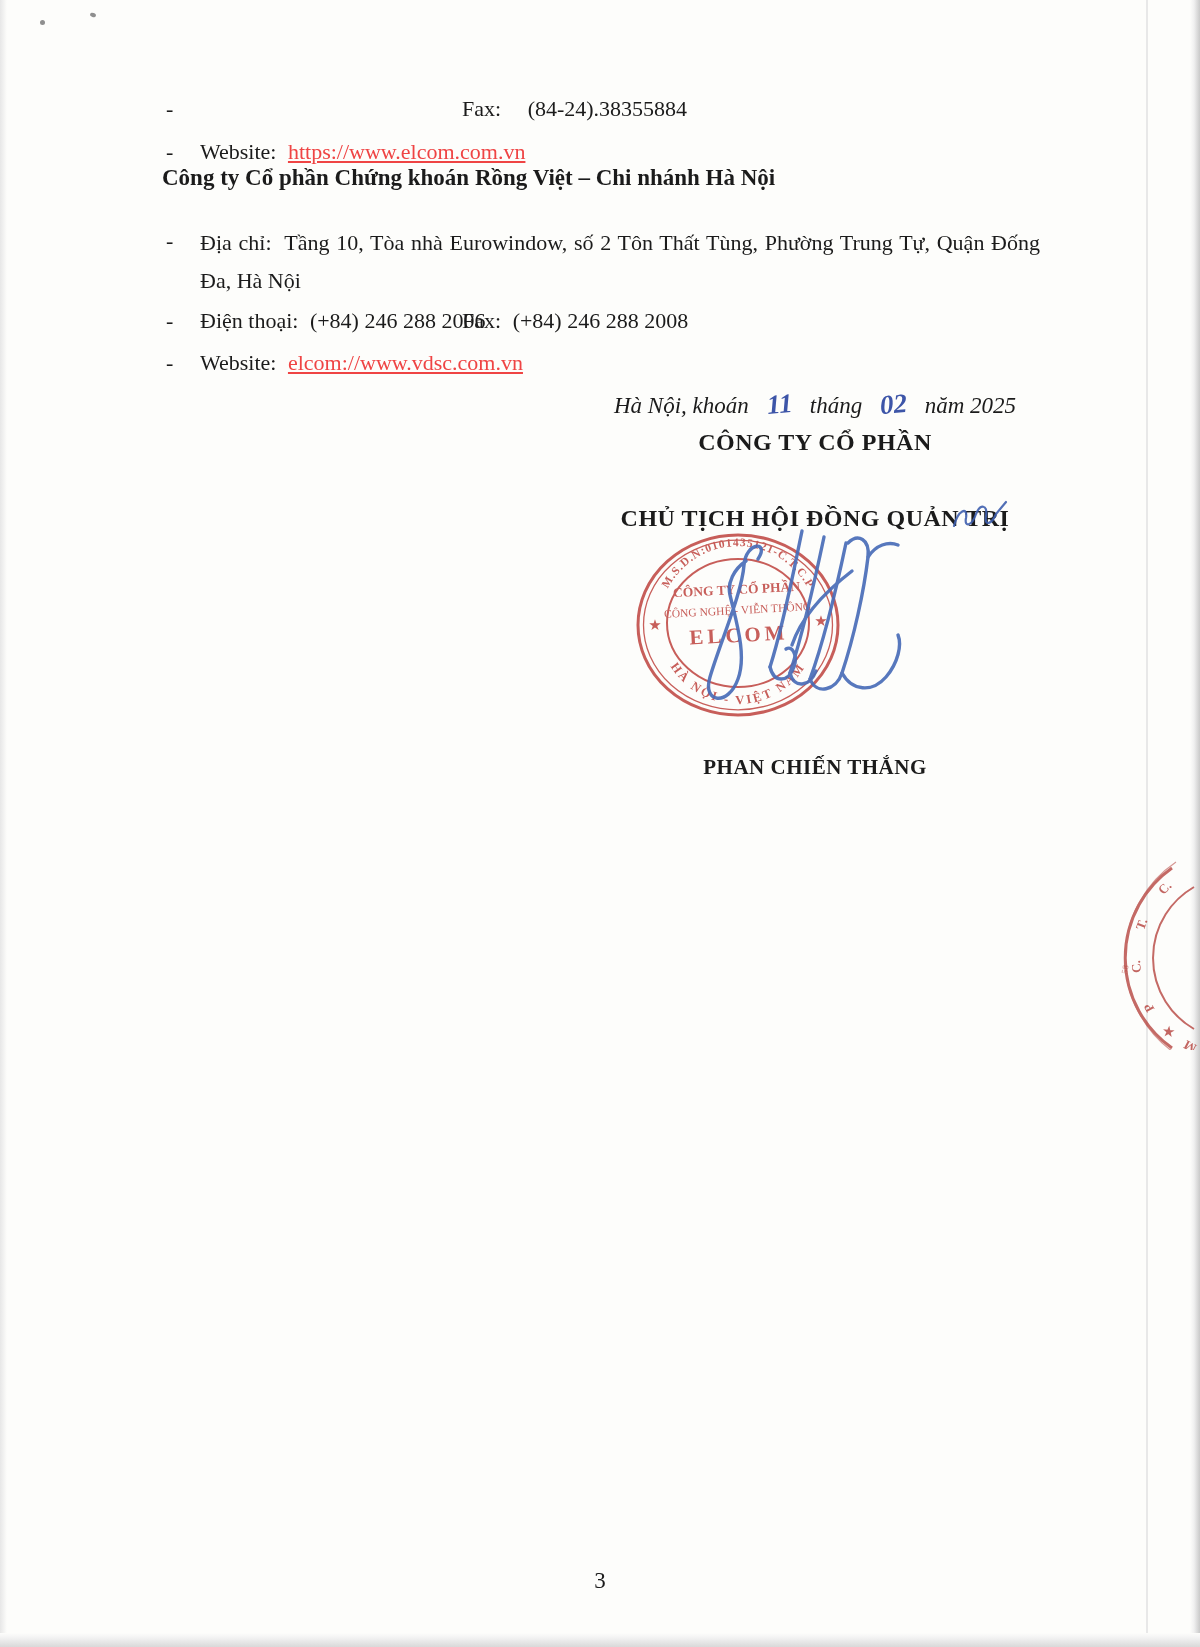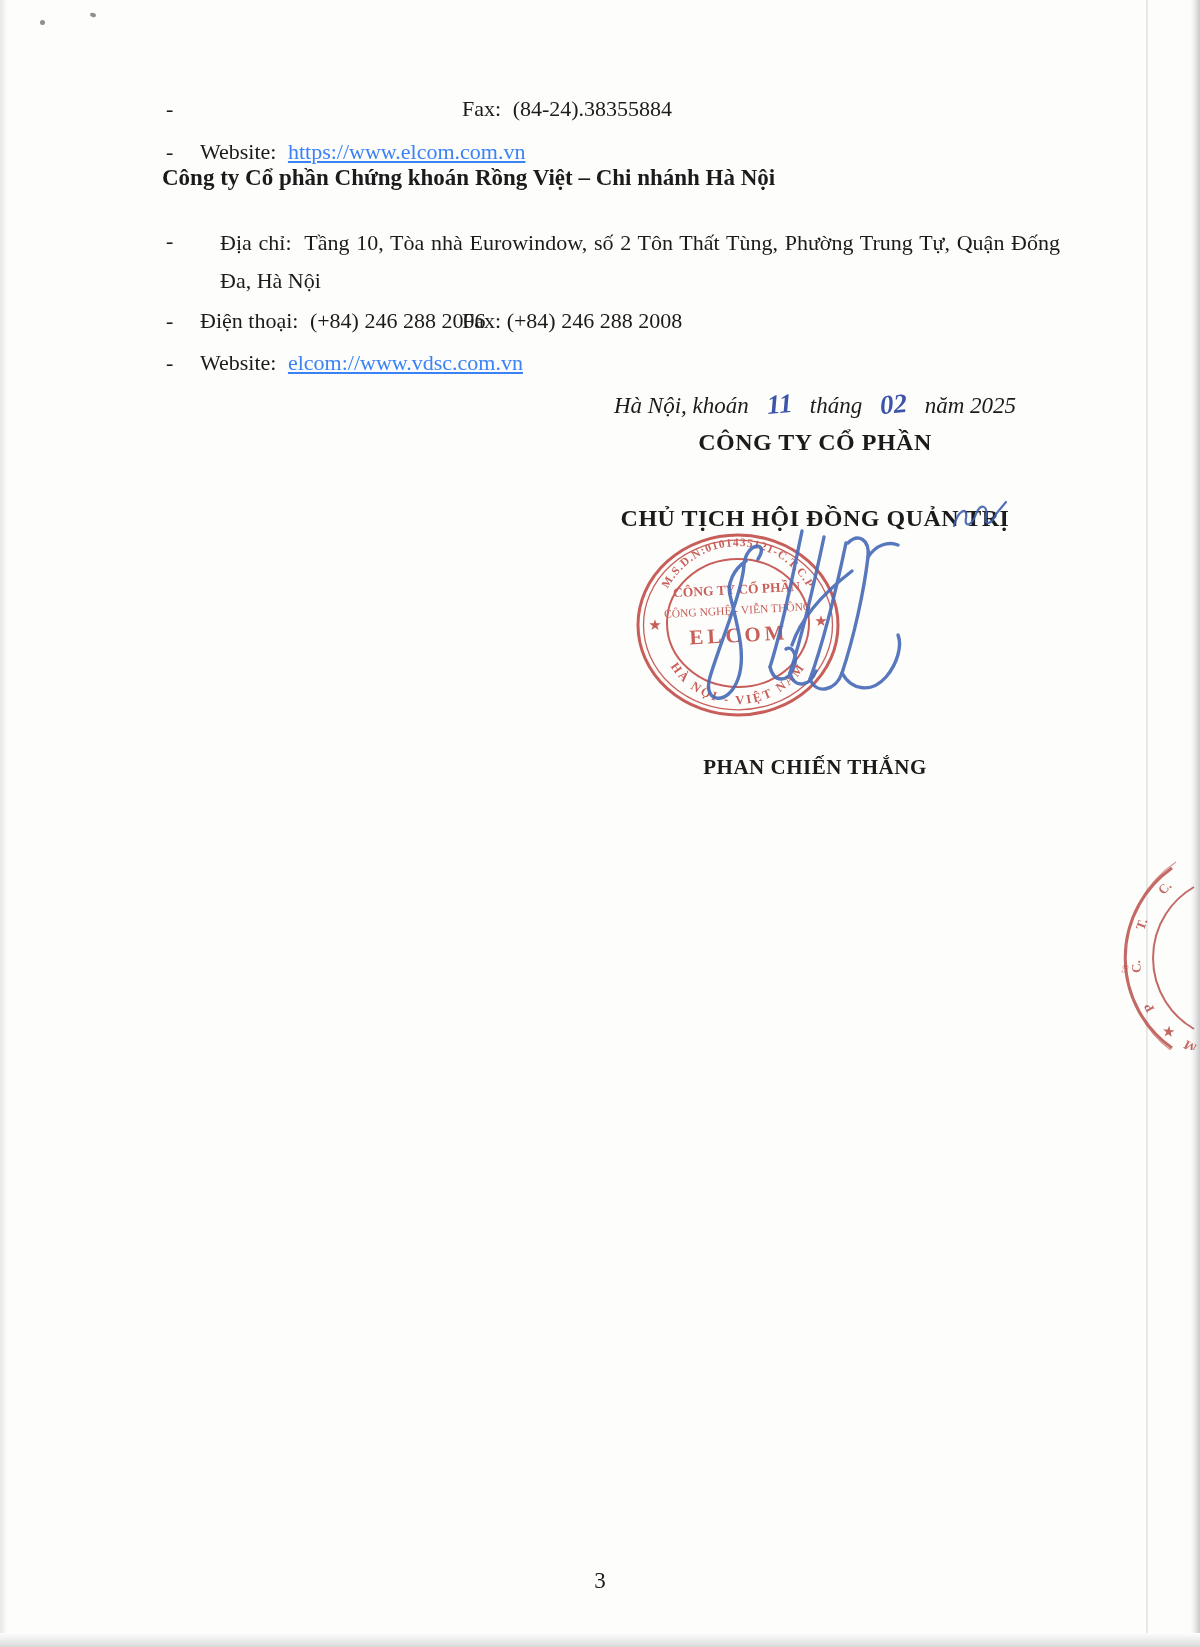--- a/index.html
+++ b/index.html
@@ -6,21 +6,21 @@
   .page{
     position:relative; width:1200px; height:1647px;
     background:#fdfdfb; overflow:hidden;
     font-family:"Liberation Serif", serif; color:#1b1b1b;
   }
   .abs{position:absolute;}
   .body-text{font-size:22px; line-height:30px; white-space:nowrap;}
   .dash{font-size:22px;}
   .heading{font-size:23px; font-weight:bold; white-space:nowrap;}
   .address{font-size:22px; line-height:38px; text-align:justify; white-space:normal;}
-  .link{text-decoration:underline; color:#3b82f6; cursor:pointer;}
+  .link{text-decoration:underline; color:#ef4444; cursor:pointer;}
   .sig-col{left:540px; width:550px; text-align:center;}
   .date-line{font-style:italic; font-size:23px; white-space:nowrap;}
   .hand{
     display:inline-block; font-style:italic; font-weight:600; font-size:27px;
     color:#3d55a8; transform:rotate(-5deg); margin:0 12px; line-height:20px;
   }
   .caps{font-size:24px; font-weight:bold; white-space:nowrap; letter-spacing:.5px;}
   .page-num{left:0; width:1200px; text-align:center; font-size:23px;}
   
   .edge-left{left:0; top:0; bottom:0; width:7px;
@@ -42,45 +42,45 @@
   <div class="abs edge-left"></div>
   <div class="abs fold-right"></div>
   <div class="abs edge-right"></div>
   <div class="abs edge-bottom"></div>
   <div class="abs speck" style="left:40px;top:20px;width:5px;height:5px;"></div>
   <div class="abs speck" style="left:90px;top:13px;width:6px;height:4px;transform:rotate(20deg);"></div>
 
   <span class="abs dash" style="left:166px;top:96px;">-</span>
   <span class="abs body-text" style="left:462px;top:94px;">
     <span>Fax:</span>
-    <span style="margin-left:6px;">(84-24).38355884</span>
+    <span style="margin-left:21px;">(84-24).38355884</span>
   </span>
 
   <span class="abs dash" style="left:166px;top:139px;">-</span>
   <span class="abs body-text" style="left:200px;top:137px;">
     <span>Website:</span>
     <span class="link" style="margin-left:6px;">https://www.elcom.com.vn</span>
   </span>
 
   <span class="abs heading" style="left:162px;top:165px;">Công ty Cổ phần Chứng khoán Rồng Việt – Chi nhánh Hà Nội</span>
 
   <span class="abs dash" style="left:166px;top:228px;">-</span>
-  <div class="abs address" style="left:200px;top:224px;width:840px;margin-left:20px;">
+  <div class="abs address" style="left:200px;top:224px;width:840px;">
     <span>Địa chỉ:</span>
     <span style="margin-left:6px;">Tầng 10, Tòa nhà Eurowindow, số 2 Tôn Thất Tùng, Phường Trung Tự, Quận Đống Đa, Hà Nội</span>
   </div>
 
   <span class="abs dash" style="left:166px;top:308px;">-</span>
   <span class="abs body-text" style="left:200px;top:306px;text-align:center;">
     <span>Điện thoại:</span>
     <span style="margin-left:6px;">(+84) 246 288 2006</span>
   </span>
   <span class="abs body-text" style="left:462px;top:306px;">
     <span>Fax:</span>
-    <span style="text-align:right;">(+84) 246 288 2008</span>
+    <span style="margin-left:6px;text-align:right;">(+84) 246 288 2008</span>
   </span>
 
   <span class="abs dash" style="left:166px;top:350px;">-</span>
   <span class="abs body-text" style="left:200px;top:348px;">
     <span>Website:</span>
     <span class="link" style="margin-left:6px;">elcom://www.vdsc.com.vn</span>
   </span>
 
   <div class="abs sig-col date-line" style="top:393px;">
     <span>Hà Nội, khoán</span>

